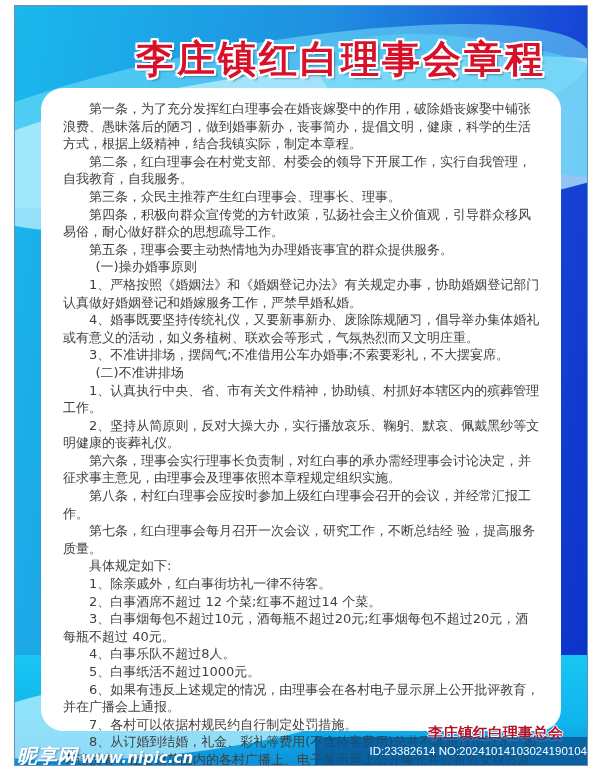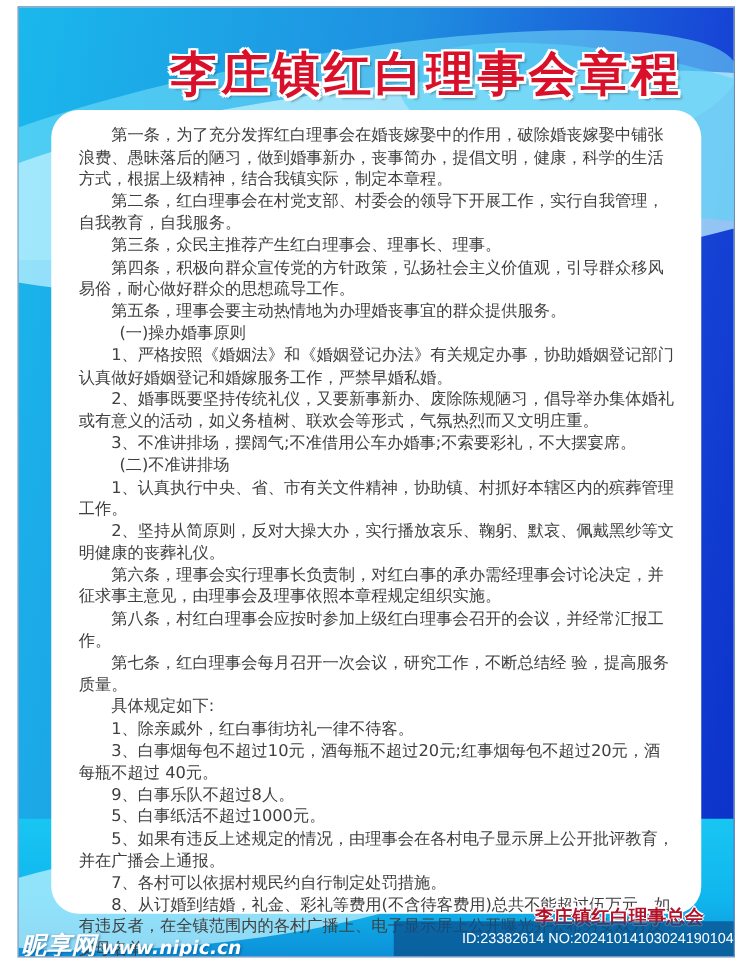--- a/index.html
+++ b/index.html
@@ -79,34 +79,35 @@
 
   <div class="card">
     <div class="body-text" id="body-text">
         <p class="">第一条，为了充分发挥红白理事会在婚丧嫁娶中的作用，破除婚丧嫁娶中铺张浪费、愚昧落后的陋习，做到婚事新办，丧事简办，提倡文明，健康，科学的生活方式，根据上级精神，结合我镇实际，制定本章程。</p>
         <p class="">第二条，红白理事会在村党支部、村委会的领导下开展工作，实行自我管理，自我教育，自我服务。</p>
         <p class="">第三条，众民主推荐产生红白理事会、理事长、理事。</p>
         <p class="">第四条，积极向群众宣传党的方针政策，弘扬社会主义价值观，引导群众移风易俗，耐心做好群众的思想疏导工作。</p>
         <p class="">第五条，理事会要主动热情地为办理婚丧事宜的群众提供服务。</p>
         <p class="sub">(一)操办婚事原则</p>
         <p class="">1、严格按照《婚姻法》和《婚姻登记办法》有关规定办事，协助婚姻登记部门认真做好婚姻登记和婚嫁服务工作，严禁早婚私婚。</p>
-        <p class="">2、婚事既要坚持传统礼仪，又要新事新办、废除陈规陋习，倡导举办集体婚礼或有意义的活动，如义务植树、联欢会等形式，气氛热烈而又文明庄重。</p>
+        <p class="">4、婚事既要坚持传统礼仪，又要新事新办、废除陈规陋习，倡导举办集体婚礼或有意义的活动，如义务植树、联欢会等形式，气氛热烈而又文明庄重。</p>
         <p class="">3、不准讲排场，摆阔气;不准借用公车办婚事;不索要彩礼，不大摆宴席。</p>
         <p class="sub">(二)不准讲排场</p>
         <p class="">1、认真执行中央、省、市有关文件精神，协助镇、村抓好本辖区内的殡葬管理工作。</p>
         <p class="">2、坚持从简原则，反对大操大办，实行播放哀乐、鞠躬、默哀、佩戴黑纱等文明健康的丧葬礼仪。</p>
         <p class="">第六条，理事会实行理事长负责制，对红白事的承办需经理事会讨论决定，并征求事主意见，由理事会及理事依照本章程规定组织实施。</p>
         <p class="">第八条，村红白理事会应按时参加上级红白理事会召开的会议，并经常汇报工作。</p>
         <p class="">第七条，红白理事会每月召开一次会议，研究工作，不断总结经 验，提高服务质量。</p>
         <p class="">具体规定如下:</p>
         <p class="">1、除亲戚外，红白事街坊礼一律不待客。</p>
+        <p class="">2、白事酒席不超过 12 个菜;红事不超过14 个菜。</p>
         <p class="">3、白事烟每包不超过10元，酒每瓶不超过20元;红事烟每包不超过20元，酒每瓶不超过 40元。</p>
-        <p class="">9、白事乐队不超过8人。</p>
+        <p class="">4、白事乐队不超过8人。</p>
         <p class="">5、白事纸活不超过1000元。</p>
-        <p class="">5、如果有违反上述规定的情况，由理事会在各村电子显示屏上公开批评教育，并在广播会上通报。</p>
+        <p class="">6、如果有违反上述规定的情况，由理事会在各村电子显示屏上公开批评教育，并在广播会上通报。</p>
         <p class="">7、各村可以依据村规民约自行制定处罚措施。</p>
         <p class="">8、从订婚到结婚，礼金、彩礼等费用(不含待客费用)总共不能超过伍万元。如有违反者，在全镇范围内的各村广播上、电子显示屏上公开曝光并公布男女双方及父母名单。</p>
         <p class="">9、村民办理红白事宜应提前向理事会报告，在理事会的指导下做好各种准备工作。</p>
       </div>
   </div>
 
   <div class="footer-org">李庄镇红白理事总会</div>
 
   <div class="watermark-logo">
     <span>昵享网</span><span class="url">www.nipic.cn</span>

